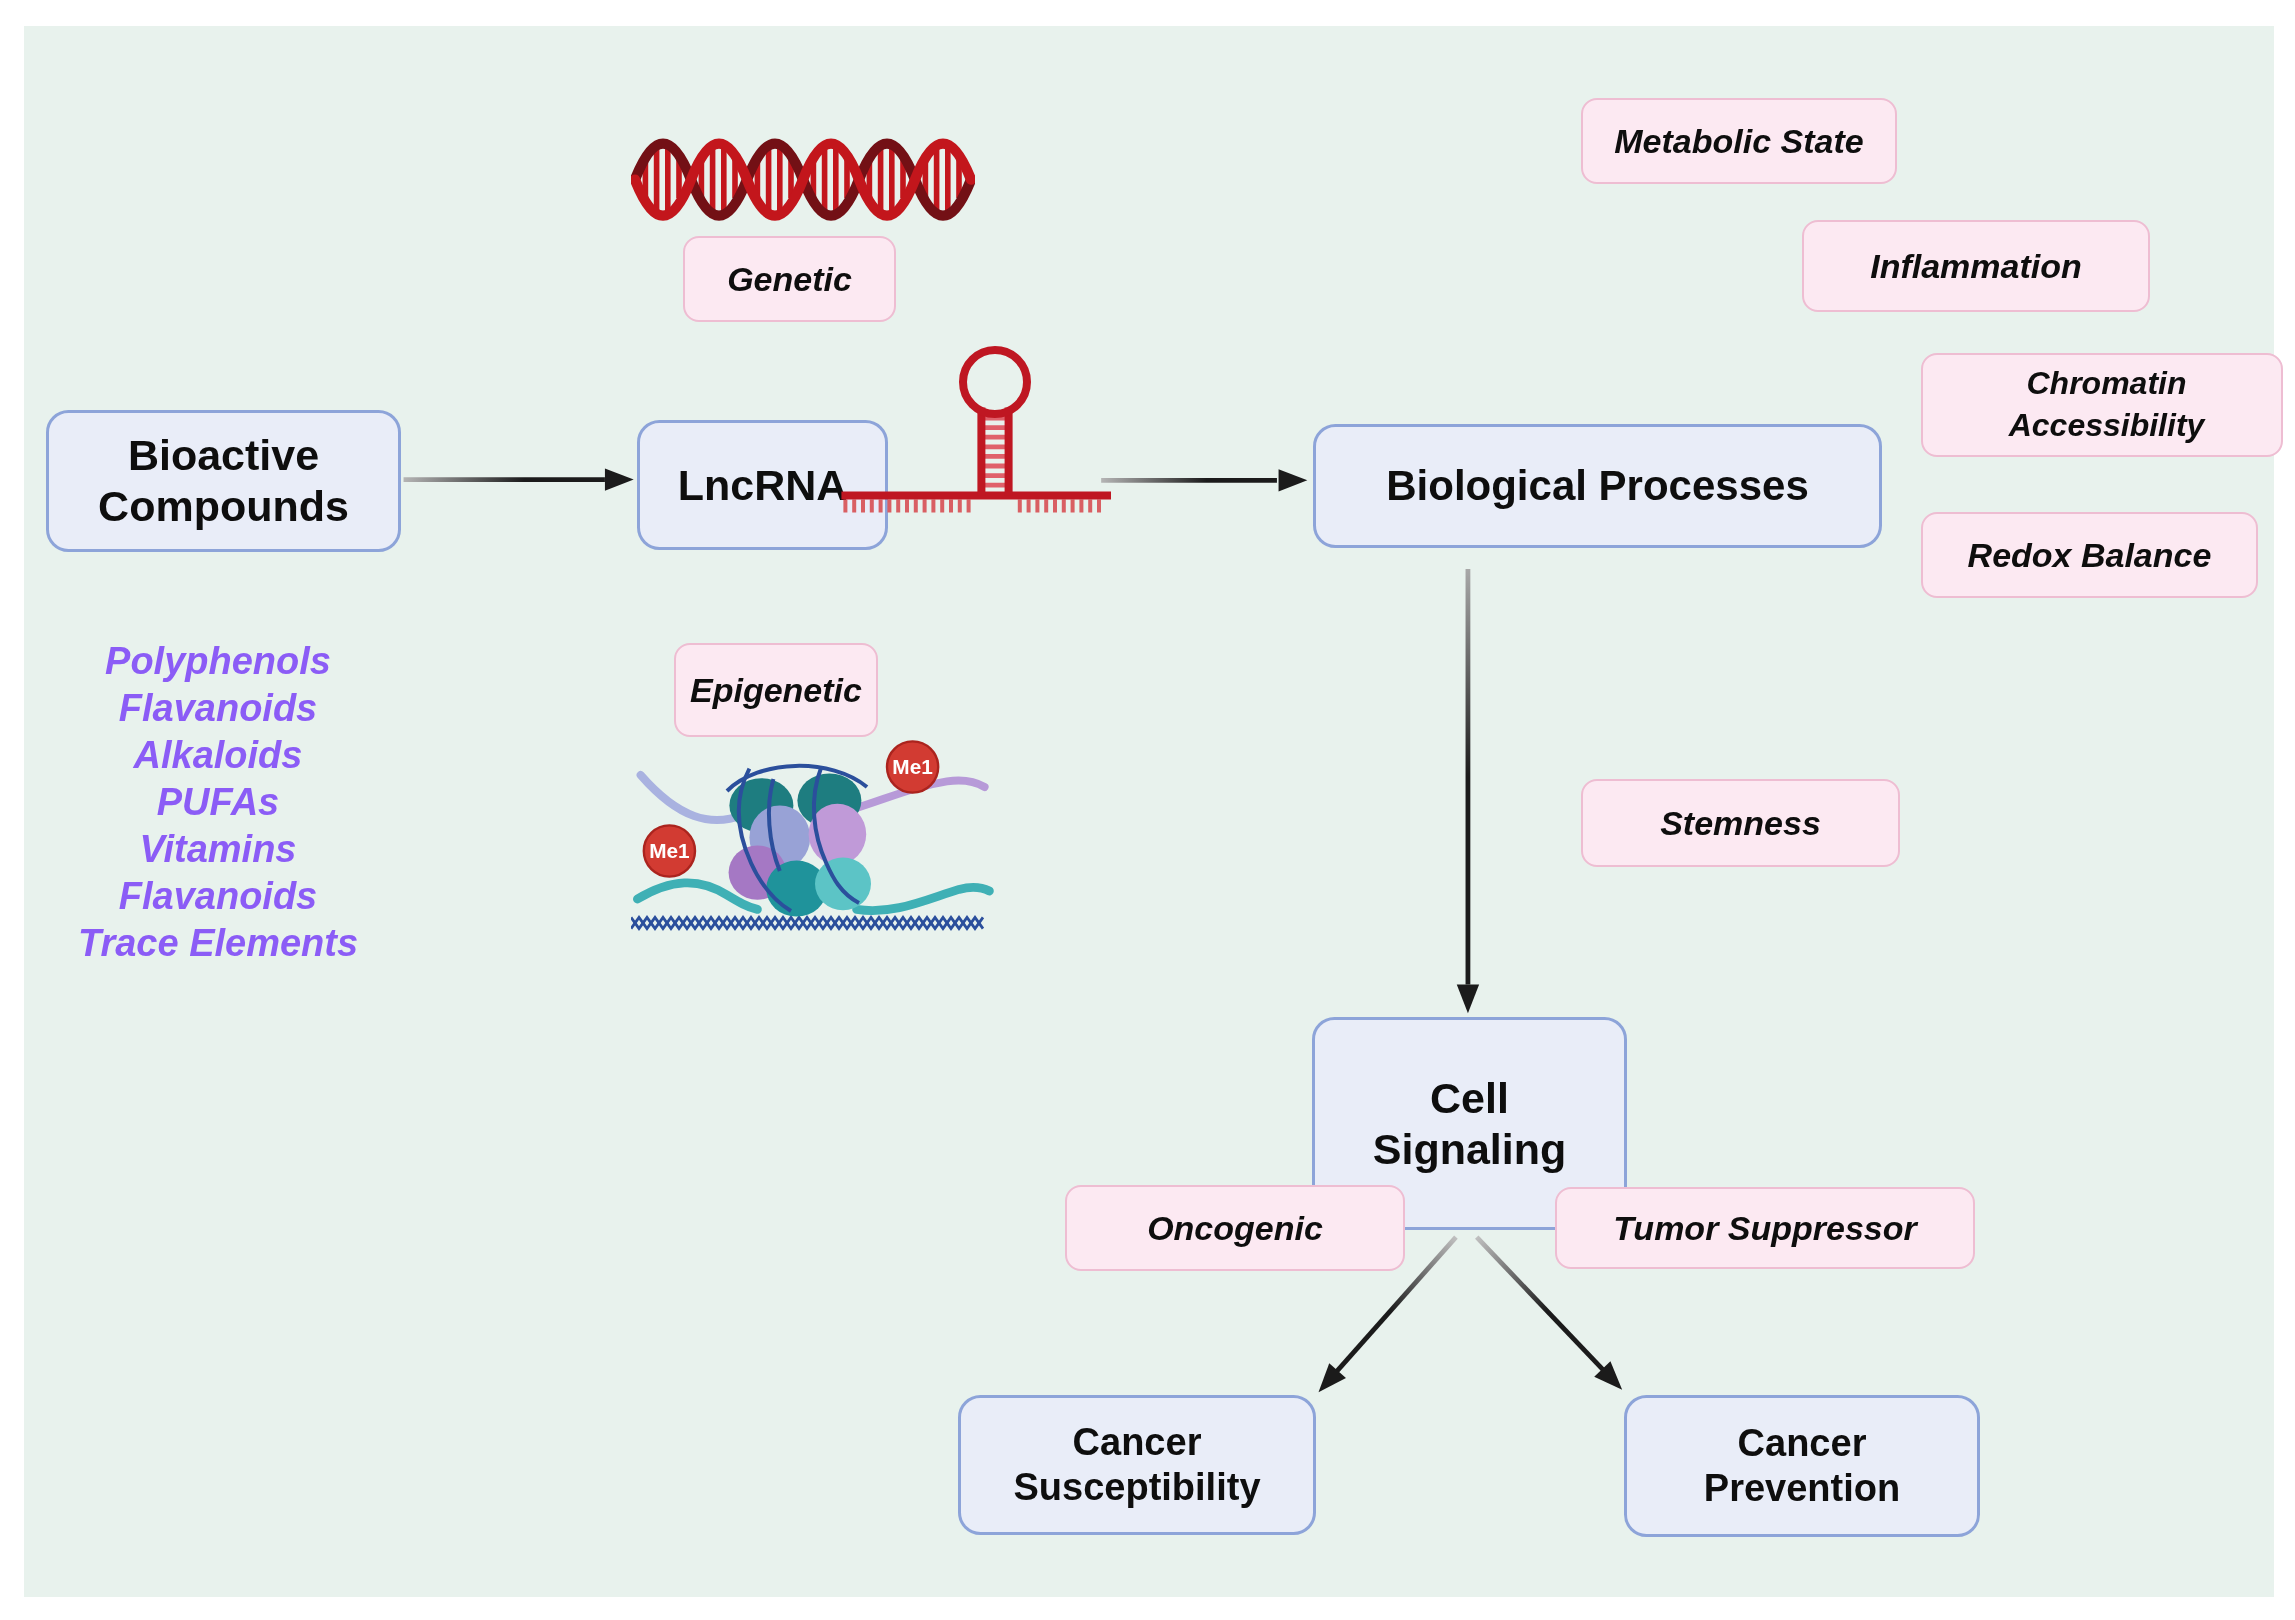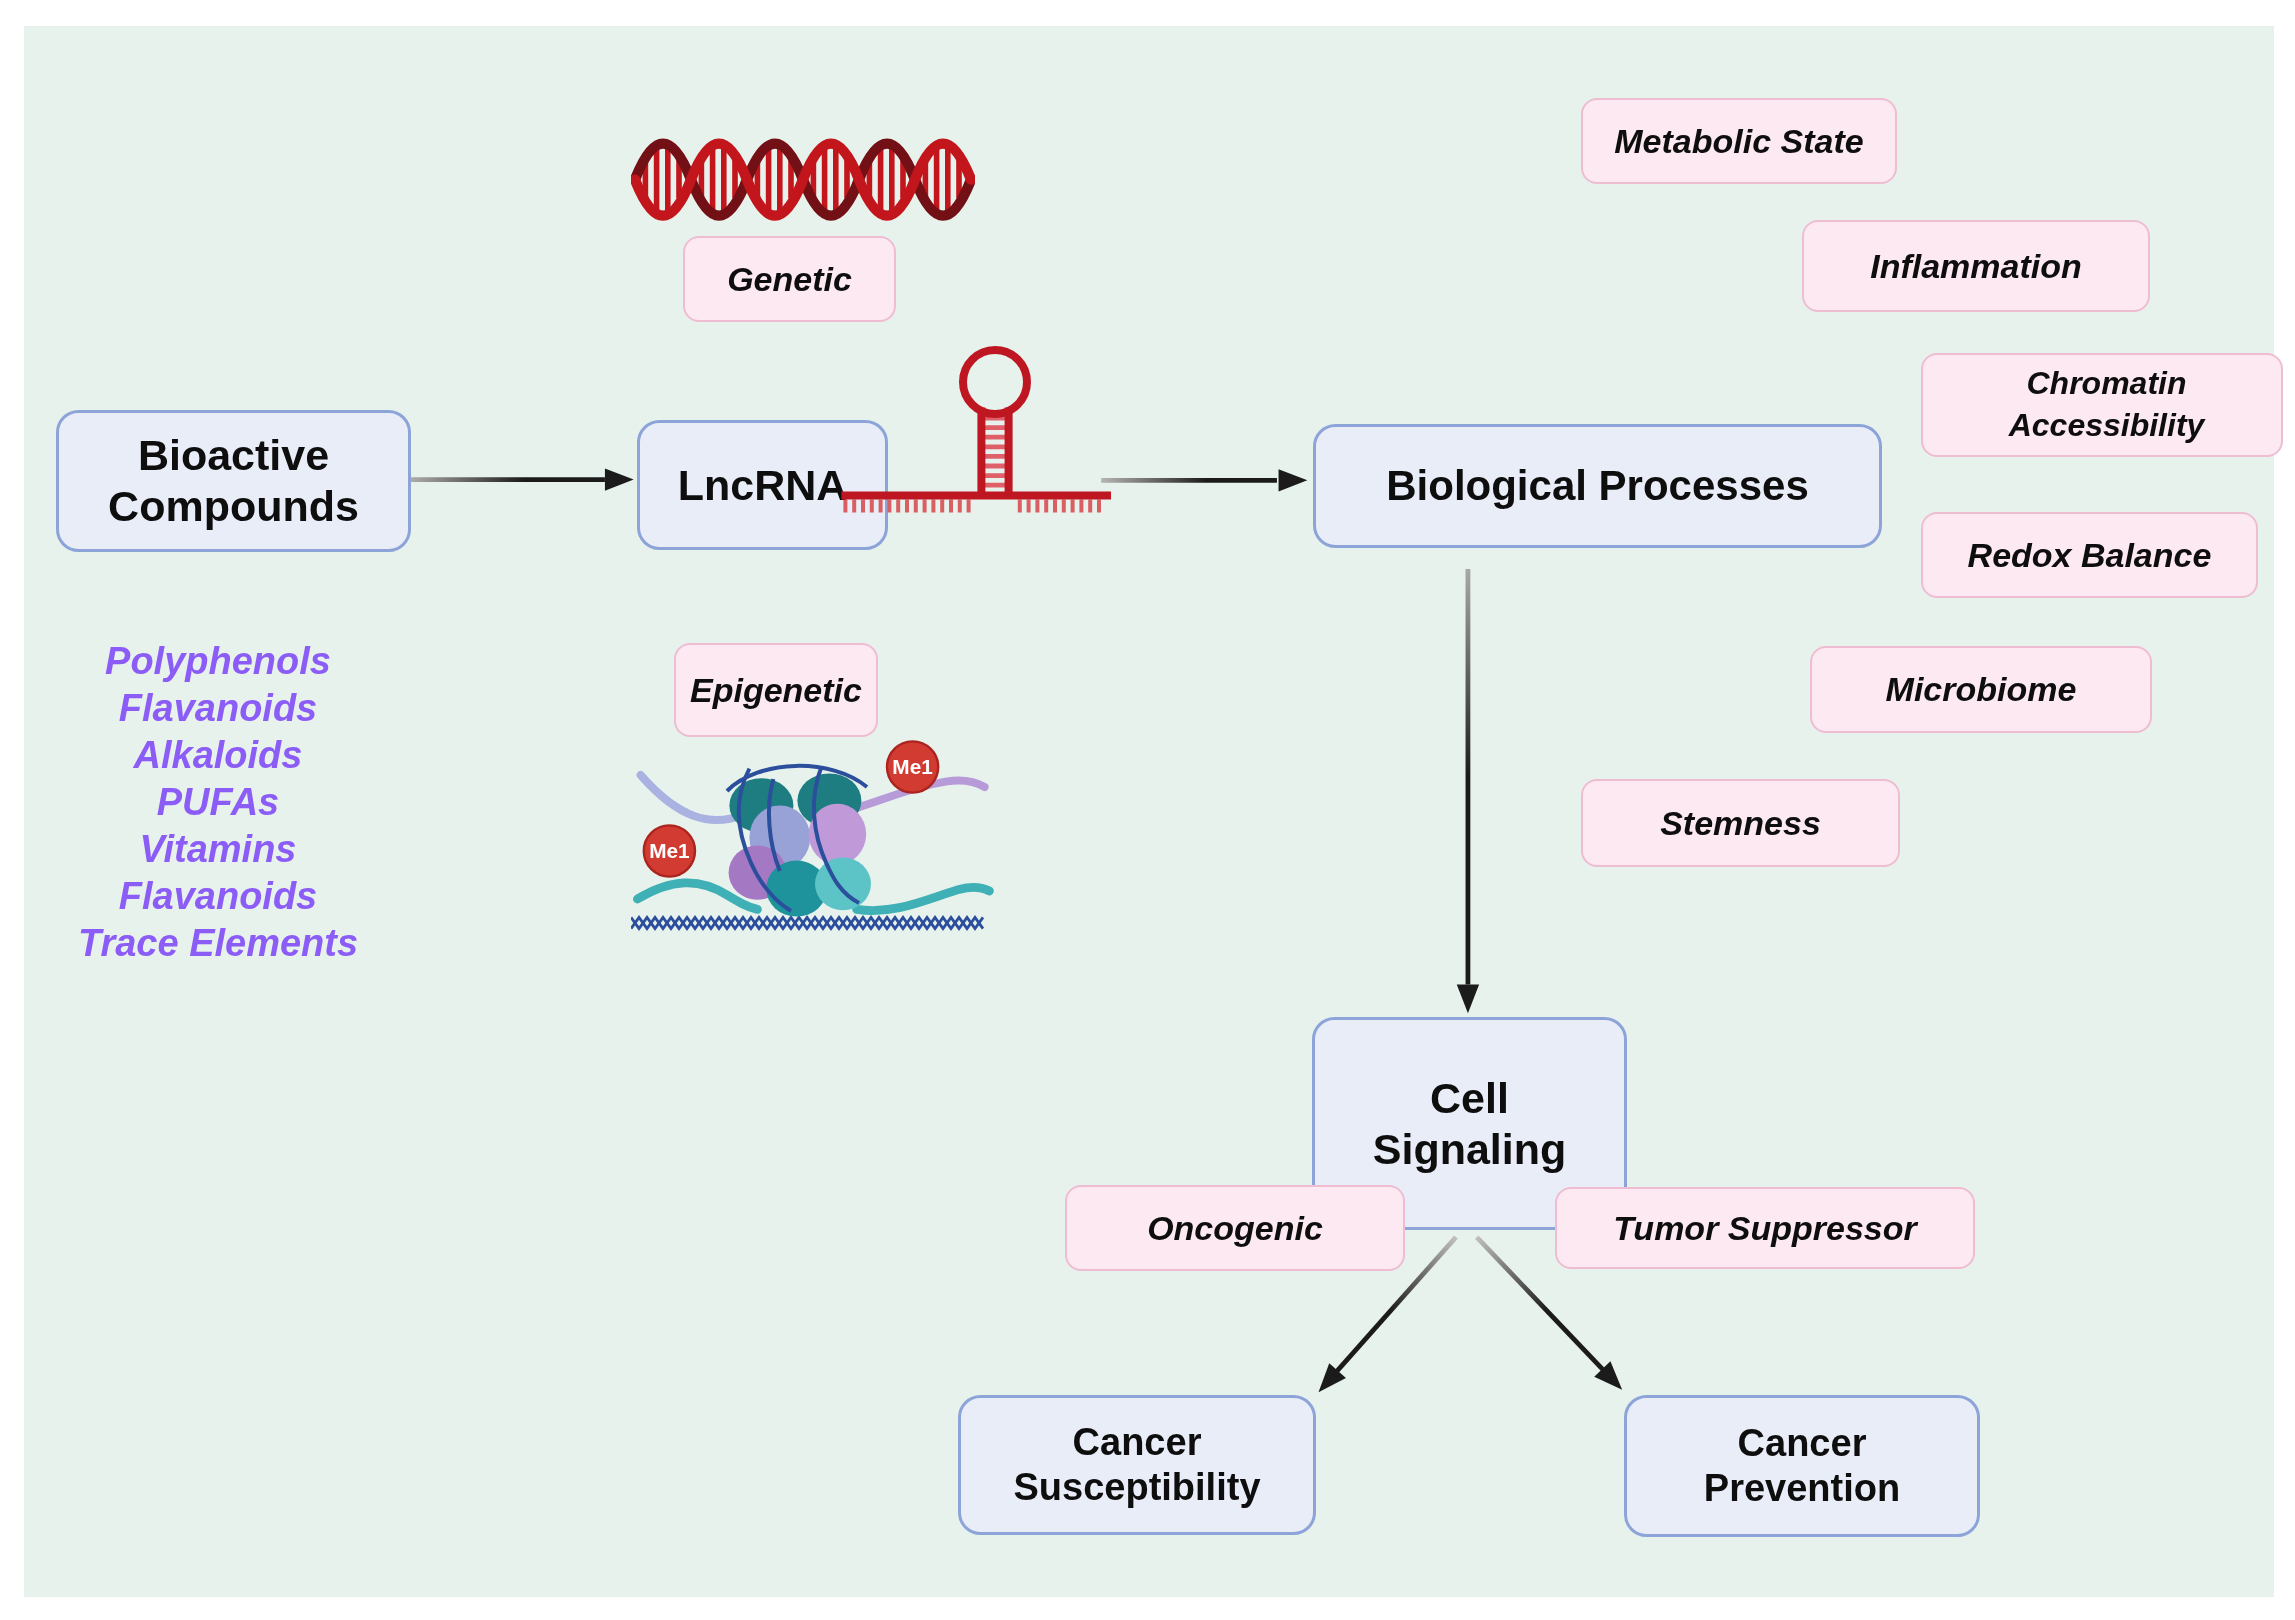--- a/index.html
+++ b/index.html
@@ -7,21 +7,21 @@
           font-family:"Liberation Sans",sans-serif;overflow:hidden;}
   .panel{position:absolute;left:24px;top:25.6px;width:2250px;height:1571px;background:#e8f2ed;}
 
   .bluebox{position:absolute;background:#e9edf8;border:3.2px solid #8da4d9;border-radius:22.4px;
            display:flex;flex-direction:column;align-items:center;justify-content:center;
            font-weight:bold;color:#0e0e0e;text-align:center;z-index:2;line-height:1.18;}
   .pinkbox{position:absolute;background:#fce9f2;border:2.4px solid #eebdd2;border-radius:16px;
            display:flex;flex-direction:column;align-items:center;justify-content:center;
            font-weight:bold;color:#0e0e0e;font-size:34px;text-align:center;z-index:3;line-height:1.25;font-style:italic;}
 
-  #node-bioactive{left:56px;top:410px;width:349px;height:136px;font-size:43px;}
+  #node-bioactive{left:46px;top:410px;width:349px;height:136px;font-size:43px;}
   #node-lncrna{left:637px;top:420px;width:245px;height:124px;font-size:43px;}
   #node-bioprocesses{left:1313px;top:424px;width:563px;height:118px;font-size:42px;}
   #node-cellsignaling{left:1312px;top:1017px;width:309px;height:207px;font-size:43px;}
   #node-susceptibility{left:958px;top:1395px;width:352px;height:134px;font-size:38px;}
   #node-prevention{left:1624px;top:1395px;width:350px;height:136px;font-size:38px;}
 
   #tag-genetic{left:683px;top:236px;width:209px;height:82px;border-radius:16px;}
   #tag-epigenetic{left:674px;top:643px;width:200px;height:90px;}
   #tag-metabolic{left:1581px;top:98px;width:312px;height:82px;}
   #tag-inflammation{left:1802px;top:220px;width:344px;height:88px;}
@@ -179,23 +179,20 @@
   <div class="pinkbox" id="tag-inflammation">
     <span>Inflammation</span>
   </div>
   <div class="pinkbox" id="tag-chromatin">
     <span>Chromatin</span>
     <span>Accessibility</span>
   </div>
   <div class="pinkbox" id="tag-redox">
     <span>Redox Balance</span>
   </div>
-  <div class="pinkbox" id="tag-microbiome">
-    <span>Microbiome</span>
-  </div>
   <div class="pinkbox" id="tag-stemness">
     <span>Stemness</span>
   </div>
   <div class="pinkbox" id="tag-oncogenic">
     <span>Oncogenic</span>
   </div>
   <div class="pinkbox" id="tag-tumorsup">
     <span>Tumor Suppressor</span>
   </div>
 

